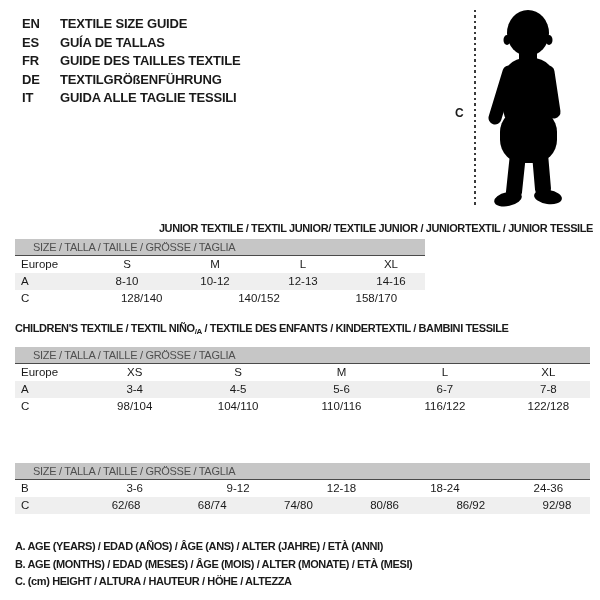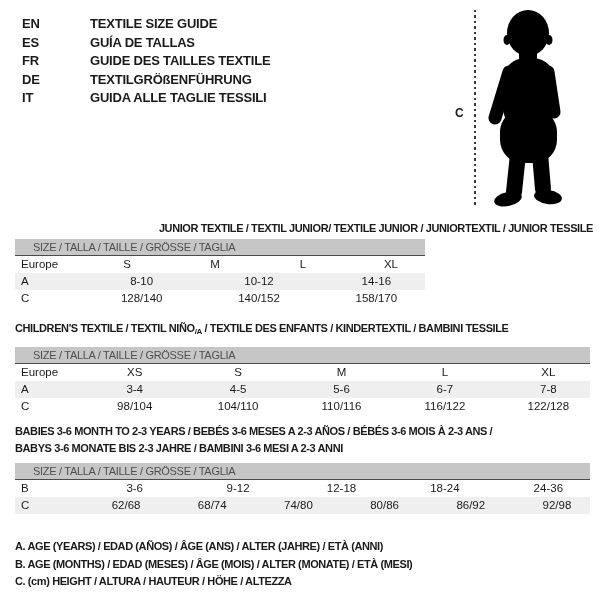--- a/index.html
+++ b/index.html
@@ -5,21 +5,21 @@
   html,body { margin:0; padding:0; }
   body {
     width:600px; height:600px; background:#ffffff;
     font-family:"Liberation Sans", sans-serif;
     color:var(--ink, #1a1a1a);
   }
   .canvas { position:relative; width:600px; height:600px; overflow:hidden; background:#fff; }
 
   
   .lang-block { position:absolute; left:22px; top:15px; font-weight:bold; font-size:13px; line-height:18.5px; letter-spacing:-0.2px; }
-  .lang-row { display:flex;gap:30px; }
+  .lang-row { display:flex; }
   .lang-code { width:38px; }
 
   
   .dashed-line {
     position:absolute; left:474px; top:10px; width:2px; height:198px;
     background:repeating-linear-gradient(to bottom, #3a3a3a 0 2.5px, transparent 2.5px 5.5px);
   }
   .c-label { position:absolute; left:455px; top:106px; font-weight:bold; font-size:12px; }
   .baby-svg { position:absolute; left:481px; top:6px; }
 
@@ -103,20 +103,21 @@
         <span class="rowlabel">Europe</span>
         <span class="cell">S</span>
         <span class="cell">M</span>
         <span class="cell">L</span>
         <span class="cell">XL</span>
       </div>
       <div class="trow shade">
         <span class="rowlabel">A</span>
         <span class="cell">8-10</span>
         <span class="cell">10-12</span>
+        <span class="cell">12-13</span>
         <span class="cell">14-16</span>
       </div>
       <div class="trow">
         <span class="rowlabel">C</span>
         <span class="cell">128/140</span>
         <span class="cell">140/152</span>
         <span class="cell">158/170</span>
       </div>
     </div>
 
@@ -142,21 +143,20 @@
       <div class="trow">
         <span class="rowlabel">C</span>
         <span class="cell">98/104</span>
         <span class="cell">104/110</span>
         <span class="cell">110/116</span>
         <span class="cell">116/122</span>
         <span class="cell">122/128</span>
       </div>
     </div>
 
-  <div class="title t3">BABIES 3-6 MONTH TO 2-3 YEARS / BEBÉS 3-6 MESES A 2-3 AÑOS / BÉBÉS 3-6 MOIS À 2-3 ANS / BABYS 3-6 MONATE BIS 2-3 JAHRE / BAMBINI 3-6 MESI A 2-3 ANNI</div>
   <div class="size-table st3">
       <div class="band">SIZE / TALLA / TAILLE / GRÖSSE / TAGLIA</div>
       <div class="trow">
         <span class="rowlabel">B</span>
         <span class="cell">3-6</span>
         <span class="cell">9-12</span>
         <span class="cell">12-18</span>
         <span class="cell">18-24</span>
         <span class="cell">24-36</span>
       </div>

